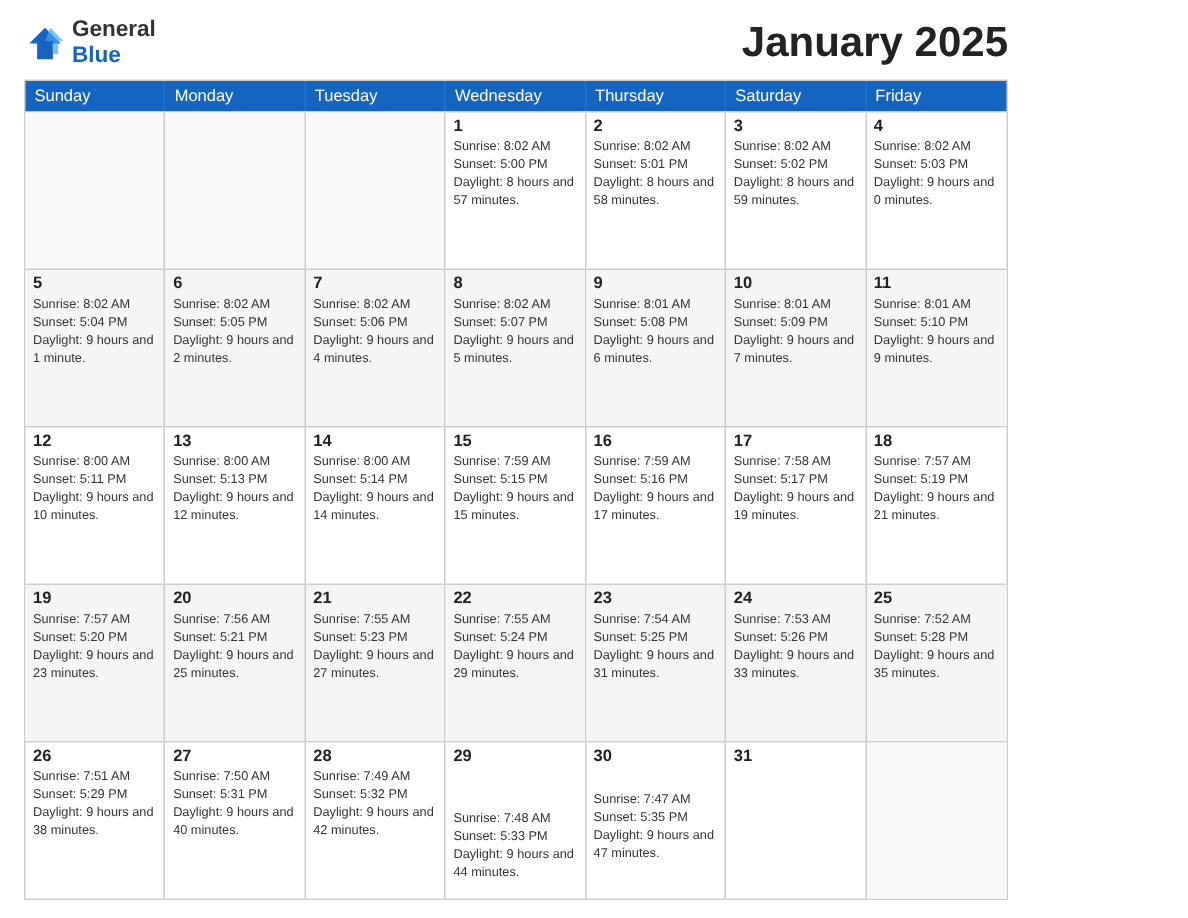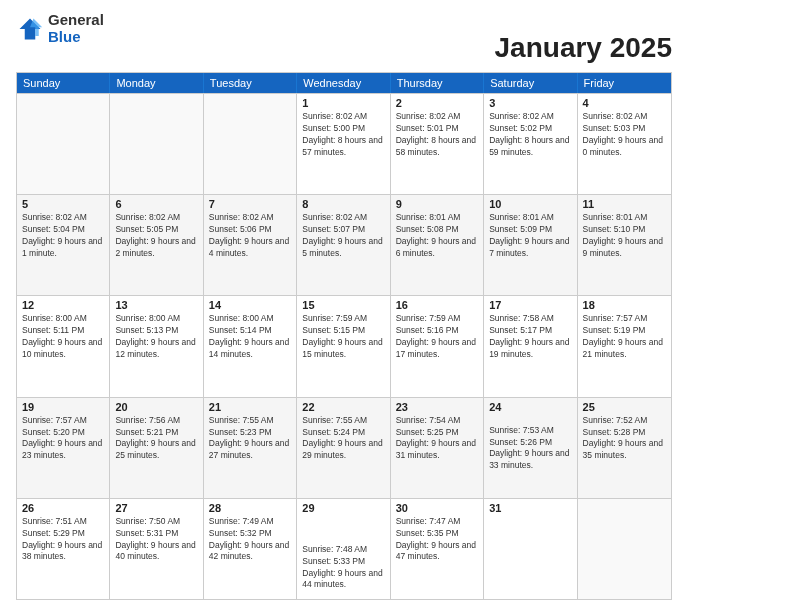--- a/index.html
+++ b/index.html
@@ -34,21 +34,20 @@
       line-height: 1.1;
     }
     .logo-general { color: #333; }
     .logo-blue { color: #1565c0; }
     .logo-icon {
       width: 28px;
       height: 28px;
     }
     .title-block {
       text-align: right;
-      margin-top: 20px;
     }
     .month-title {
       font-size: 28px;
       font-weight: bold;
       color: #222;
     }
     .location-title {
       font-size: 14px;
       color: #444;
     }
@@ -288,21 +287,21 @@
 Daylight: 9 hours and 29 minutes.</div>
           </div>
           <div class="cal-cell">
             <div class="cell-day">23</div>
             <div class="cell-info" style="white-space: pre-line;">Sunrise: 7:54 AM
 Sunset: 5:25 PM
 Daylight: 9 hours and 31 minutes.</div>
           </div>
           <div class="cal-cell">
             <div class="cell-day">24</div>
-            <div class="cell-info" style="white-space: pre-line; margin-top: 10px;">Sunrise: 7:53 AM
+            <div class="cell-info" style="white-space: pre-line;">Sunrise: 7:53 AM
 Sunset: 5:26 PM
 Daylight: 9 hours and 33 minutes.</div>
           </div>
           <div class="cal-cell">
             <div class="cell-day">25</div>
             <div class="cell-info" style="white-space: pre-line;">Sunrise: 7:52 AM
 Sunset: 5:28 PM
 Daylight: 9 hours and 35 minutes.</div>
           </div>
         </div>
@@ -326,21 +325,21 @@
 Daylight: 9 hours and 42 minutes.</div>
           </div>
           <div class="cal-cell">
             <div class="cell-day">29</div>
             <div class="cell-info" style="white-space: pre-line; margin-top: 28px;">Sunrise: 7:48 AM
 Sunset: 5:33 PM
 Daylight: 9 hours and 44 minutes.</div>
           </div>
           <div class="cal-cell">
             <div class="cell-day">30</div>
-            <div class="cell-info" style="white-space: pre-line;">Sunrise: 7:47 AM
+            <div class="cell-info" style="white-space: pre-line; margin-top: 15px;">Sunrise: 7:47 AM
 Sunset: 5:35 PM
 Daylight: 9 hours and 47 minutes.</div>
           </div>
           <div class="cal-cell">
             <div class="cell-day">31</div>
           </div>
           <div class="cal-cell empty-cell"></div>
         </div>
       </div>
   </div>

